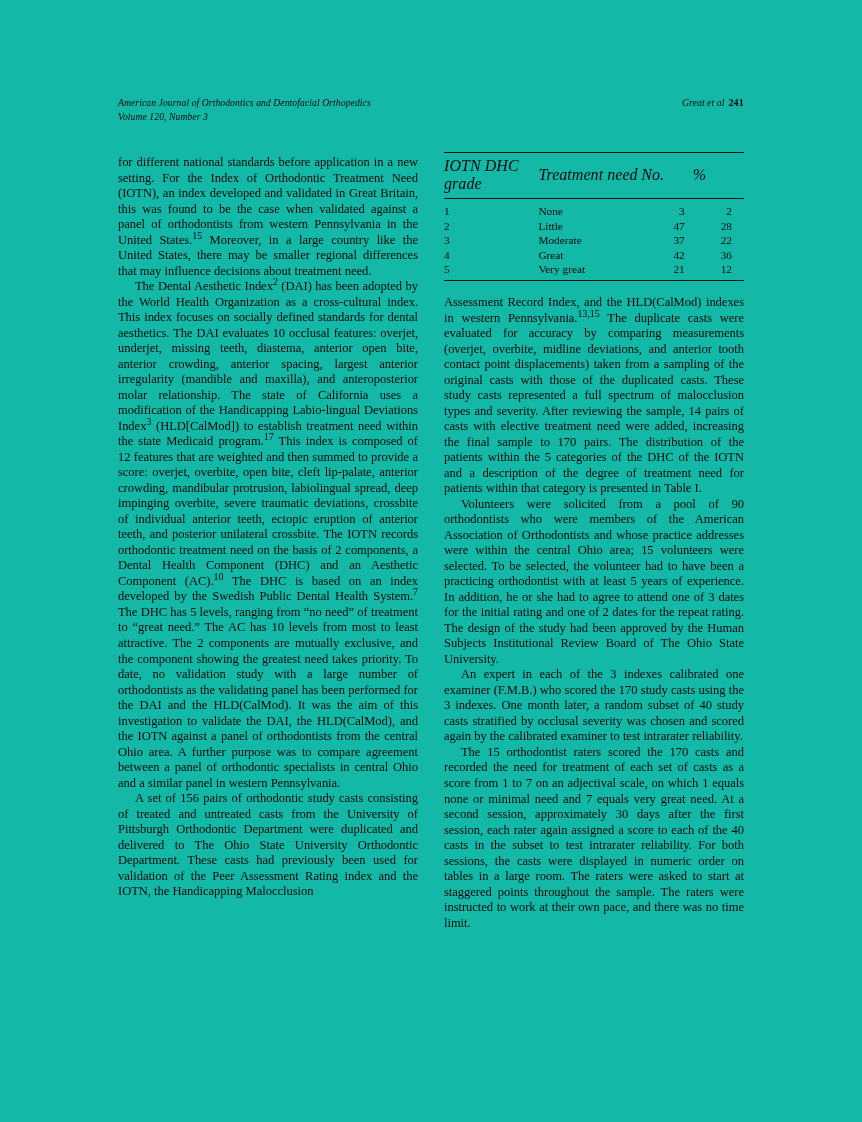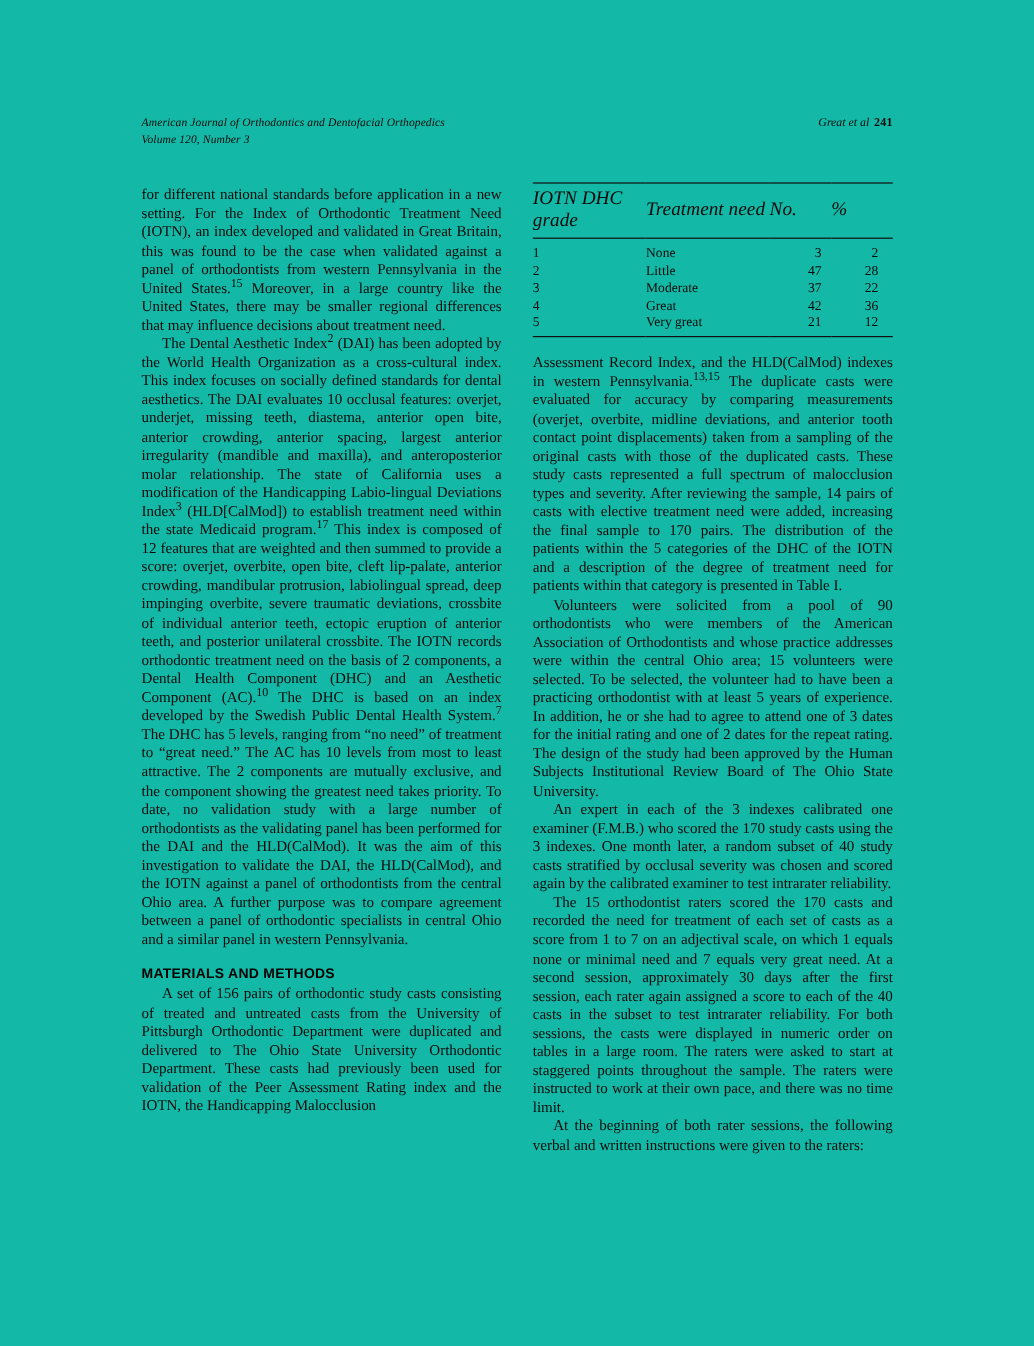--- a/index.html
+++ b/index.html
@@ -146,21 +146,20 @@
       <span>Great et al</span><span class="folio-num">241</span>
     </div>
   </div>
 
   <div class="col col-left">
 
     <p class="body cont"><span>for different national standards before application in a new setting. For the Index of Orthodontic Treatment Need (IOTN), an index developed and validated in Great Britain, this was found to be the case when validated against a panel of orthodontists from western Pennsylvania in the United States.</span><sup>15</sup><span> Moreover, in a large country like the United States, there may be smaller regional differences that may influence decisions about treatment need.</span></p>
 
     <p class="body indent"><span>The Dental Aesthetic Index</span><sup>2</sup><span> (DAI) has been adopted by the World Health Organization as a cross-cultural index. This index focuses on socially defined standards for dental aesthetics. The DAI evaluates 10 occlusal features: overjet, underjet, missing teeth, diastema, anterior open bite, anterior crowding, anterior spacing, largest anterior irregularity (mandible and maxilla), and anteroposterior molar relationship. The state of California uses a modification of the Handicapping Labio-lingual Deviations Index</span><sup>3</sup><span> (HLD[CalMod]) to establish treatment need within the state Medicaid program.</span><sup>17</sup><span> This index is composed of 12 features that are weighted and then summed to provide a score: overjet, overbite, open bite, cleft lip-palate, anterior crowding, mandibular protrusion, labiolingual spread, deep impinging overbite, severe traumatic deviations, crossbite of individual anterior teeth, ectopic eruption of anterior teeth, and posterior unilateral crossbite. The IOTN records orthodontic treatment need on the basis of 2 components, a Dental Health Component (DHC) and an Aesthetic Component (AC).</span><sup>10</sup><span> The DHC is based on an index developed by the Swedish Public Dental Health System.</span><sup>7</sup><span> The DHC has 5 levels, ranging from “no need” of treatment to “great need.” The AC has 10 levels from most to least attractive. The 2 components are mutually exclusive, and the component showing the greatest need takes priority. To date, no validation study with a large number of orthodontists as the validating panel has been performed for the DAI and the HLD(CalMod). It was the aim of this investigation to validate the DAI, the HLD(CalMod), and the IOTN against a panel of orthodontists from the central Ohio area. A further purpose was to compare agreement between a panel of orthodontic specialists in central Ohio and a similar panel in western Pennsylvania.</span></p>
 
-    <h2 class="section">MATERIALS AND METHODS</h2>
 
     <p class="body indent">A set of 156 pairs of orthodontic study casts consisting of treated and untreated casts from the University of Pittsburgh Orthodontic Department were duplicated and delivered to The Ohio State University Orthodontic Department. These casts had previously been used for validation of the Peer Assessment Rating index and the IOTN, the Handicapping Malocclusion</p>
   </div>
 
   <div class="table-wrap">
     <table class="data">
       <thead>
         <tr class="rule-thick">
           <th class="c-grade rule-thick">IOTN DHC grade</th>
           <th class="c-need rule-thick">Treatment need</th>
@@ -205,16 +204,15 @@
 
   <div class="col col-right" style="top:295px;">
     <p class="body cont"><span>Assessment Record Index, and the HLD(CalMod) indexes in western Pennsylvania.</span><sup>13,15</sup><span> The duplicate casts were evaluated for accuracy by comparing measurements (overjet, overbite, midline deviations, and anterior tooth contact point displacements) taken from a sampling of the original casts with those of the duplicated casts. These study casts represented a full spectrum of malocclusion types and severity. After reviewing the sample, 14 pairs of casts with elective treatment need were added, increasing the final sample to 170 pairs. The distribution of the patients within the 5 categories of the DHC of the IOTN and a description of the degree of treatment need for patients within that category is presented in Table I.</span></p>
 
     <p class="body indent">Volunteers were solicited from a pool of 90 orthodontists who were members of the American Association of Orthodontists and whose practice addresses were within the central Ohio area; 15 volunteers were selected. To be selected, the volunteer had to have been a practicing orthodontist with at least 5 years of experience. In addition, he or she had to agree to attend one of 3 dates for the initial rating and one of 2 dates for the repeat rating. The design of the study had been approved by the Human Subjects Institutional Review Board of The Ohio State University.</p>
 
     <p class="body indent">An expert in each of the 3 indexes calibrated one examiner (F.M.B.) who scored the 170 study casts using the 3 indexes. One month later, a random subset of 40 study casts stratified by occlusal severity was chosen and scored again by the calibrated examiner to test intrarater reliability.</p>
 
     <p class="body indent">The 15 orthodontist raters scored the 170 casts and recorded the need for treatment of each set of casts as a score from 1 to 7 on an adjectival scale, on which 1 equals none or minimal need and 7 equals very great need. At a second session, approximately 30 days after the first session, each rater again assigned a score to each of the 40 casts in the subset to test intrarater reliability. For both sessions, the casts were displayed in numeric order on tables in a large room. The raters were asked to start at staggered points throughout the sample. The raters were instructed to work at their own pace, and there was no time limit.</p>
 
-    <p class="body indent">At the beginning of both rater sessions, the following verbal and written instructions were given to the raters:</p>
   </div>
 
 </div>
 
 </body></html>

